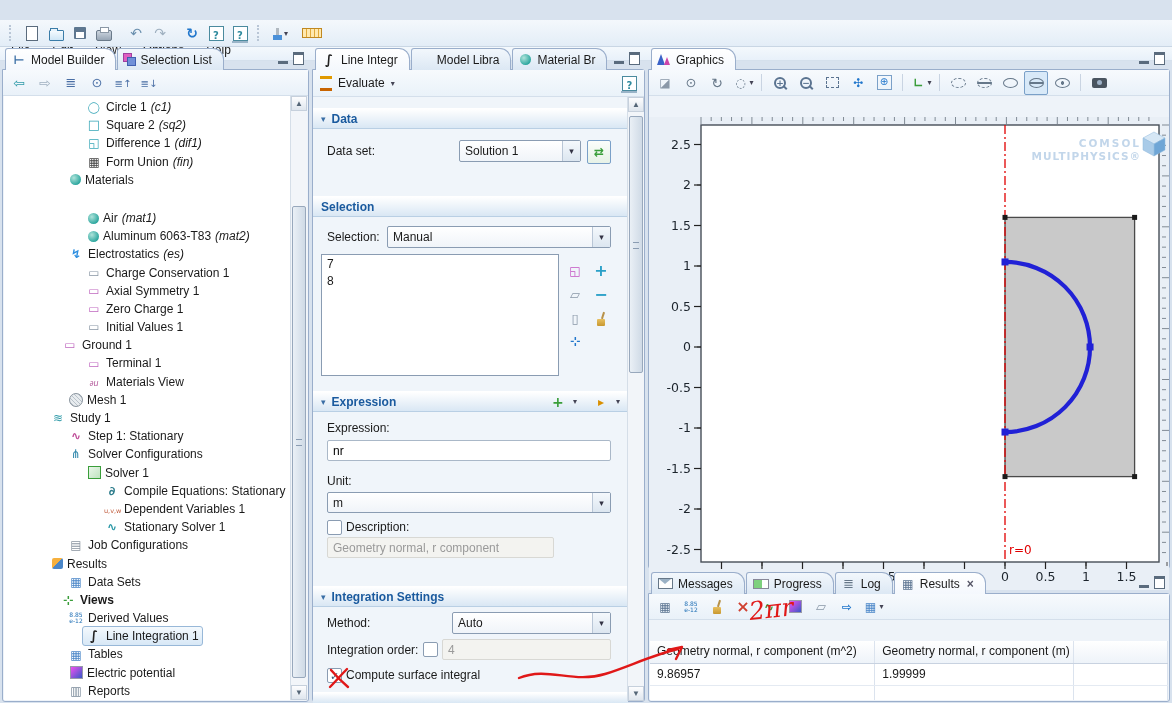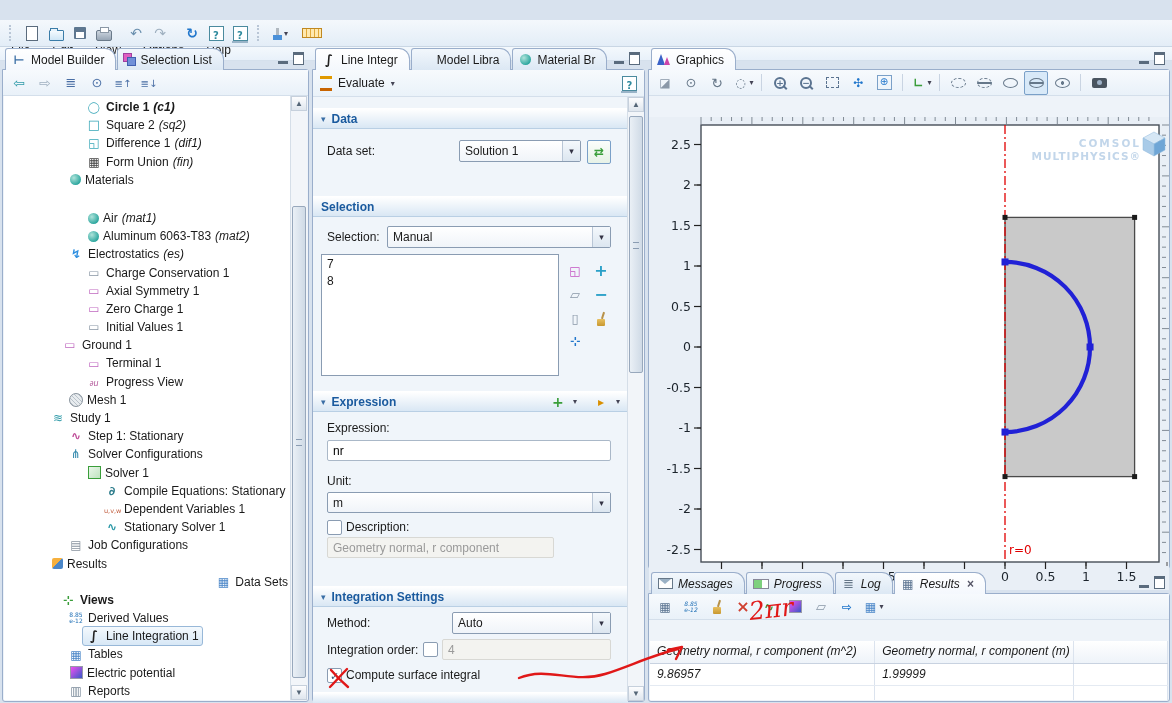--- a/index.html
+++ b/index.html
@@ -72,21 +72,21 @@
   .cb{position:absolute;width:13px;height:13px;border:1px solid #8a9cb2;background:#fff;border-radius:2px;text-align:center;}
   .cb::before{content:"";font-size:11px;line-height:12px;color:#3a5a7a;}
   .cb[data-checked="true"]::before{content:"✓";}
   .listbox{position:absolute;border:1px solid #8a9cb2;background:#fff;padding:1px 0;}
   .listbox div{padding-left:5px;line-height:17px;}
   .iconbtn{position:absolute;width:22px;height:22px;display:flex;align-items:center;justify-content:center;}
   
   #graphics-panel{left:648px;top:48px;width:522px;height:521px;}
   #plot{position:absolute;left:0;top:47px;}
   
-  #results-panel{left:648px;top:572px;width:522px;height:130px;font-style:italic;}
+  #results-panel{left:648px;top:572px;width:522px;height:130px;}
   #results-table{position:absolute;left:1px;right:1px;top:47px;bottom:1px;background:#fff;overflow:hidden;}
   .rt-row{display:flex;border-bottom:1px solid #e4eaf2;}
   .rt-head{background:linear-gradient(#ffffff,#eef3f9);border-bottom:1px solid #c8d2e0;}
   .rt-cell{padding:3px 0 3px 7px;box-sizing:border-box;border-right:1px solid #dbe3ee;white-space:nowrap;overflow:hidden;}
   
   .ic{display:inline-block;width:16px;height:16px;line-height:16px;text-align:center;font-size:12px;position:relative;
     vertical-align:middle;flex:none;}
   .ic::before{font-family:"DejaVu Sans",sans-serif;}
   [data-name="circle-icon"]::before{content:"◯";color:#3aa7b8;font-size:11px;}
   [data-name="square-icon"]::before{content:"□";color:#3aa7b8;font-size:13px;}
@@ -287,21 +287,21 @@
             <span class="ic" data-name="show-icon"></span>
           </span>
           <span class="tbtn" data-name="move-up-button">
             <span class="ic" data-name="move-up-icon"></span>
           </span>
           <span class="tbtn" data-name="move-down-button">
             <span class="ic" data-name="move-down-icon"></span>
           </span>
         </div>
       <div id="tree" data-name="model-tree">
-          <div class="trow" data-name="tree-item" style="padding-left: 78px; font-weight: bold;">
+          <div class="trow" data-name="tree-item" style="padding-left: 78px;">
             <span class="inner" data-name="tree-item-inner">
               <span class="ic" data-name="circle-icon"></span>
               <span data-name="tree-item-label">Circle 1</span>
               <span class="ttag" data-name="tree-item-tag">(c1)</span>
             </span>
           </div>
           <div class="trow" data-name="tree-item" style="padding-left: 78px;">
             <span class="inner" data-name="tree-item-inner">
               <span class="ic" data-name="square-icon"></span>
               <span data-name="tree-item-label">Square 2</span>
@@ -381,21 +381,21 @@
           </div>
           <div class="trow" data-name="tree-item" style="padding-left: 78px;">
             <span class="inner" data-name="tree-item-inner">
               <span class="ic" data-name="boundary-icon"></span>
               <span data-name="tree-item-label">Terminal 1</span>
             </span>
           </div>
           <div class="trow" data-name="tree-item" style="padding-left: 78px;">
             <span class="inner" data-name="tree-item-inner">
               <span class="ic" data-name="equation-view-icon"></span>
-              <span data-name="tree-item-label">Progress View</span>
+              <span data-name="tree-item-label">Materials View</span>
             </span>
           </div>
           <div class="trow" data-name="tree-item" style="padding-left: 60px;">
             <span class="inner" data-name="tree-item-inner">
               <span class="ic" data-name="mesh-icon"></span>
               <span data-name="tree-item-label">Mesh 1</span>
             </span>
           </div>
           <div class="trow" data-name="tree-item" style="padding-left: 42px;">
             <span class="inner" data-name="tree-item-inner">
@@ -444,21 +444,21 @@
               <span class="ic" data-name="job-config-icon"></span>
               <span data-name="tree-item-label">Job Configurations</span>
             </span>
           </div>
           <div class="trow" data-name="tree-item" style="padding-left: 42px;">
             <span class="inner" data-name="tree-item-inner">
               <span class="ic" data-name="results-icon"></span>
               <span data-name="tree-item-label">Results</span>
             </span>
           </div>
-          <div class="trow" data-name="tree-item" style="padding-left: 60px; justify-content: flex-end;">
+          <div class="trow" data-name="tree-item" style="padding-left: 60px;">
             <span class="inner" data-name="tree-item-inner">
               <span class="ic" data-name="data-sets-icon"></span>
               <span data-name="tree-item-label">Data Sets</span>
             </span>
           </div>
           <div class="trow" data-name="tree-item" style="padding-left: 52px; font-weight: bold;">
             <span class="inner" data-name="tree-item-inner">
               <span class="ic" data-name="views-icon"></span>
               <span data-name="tree-item-label">Views</span>
             </span>

